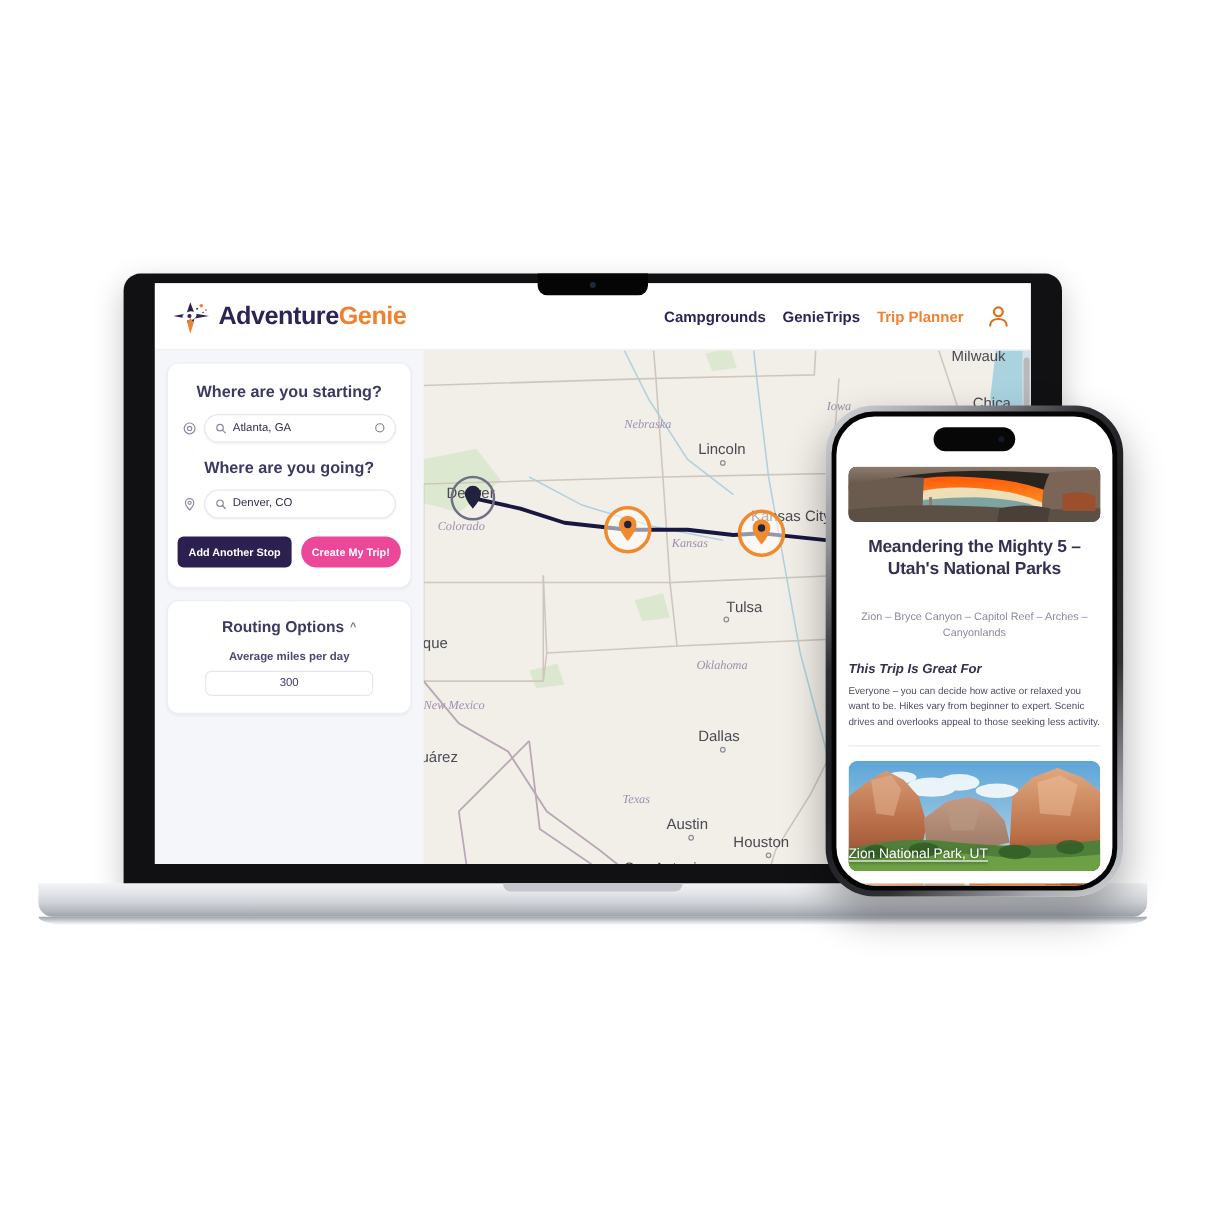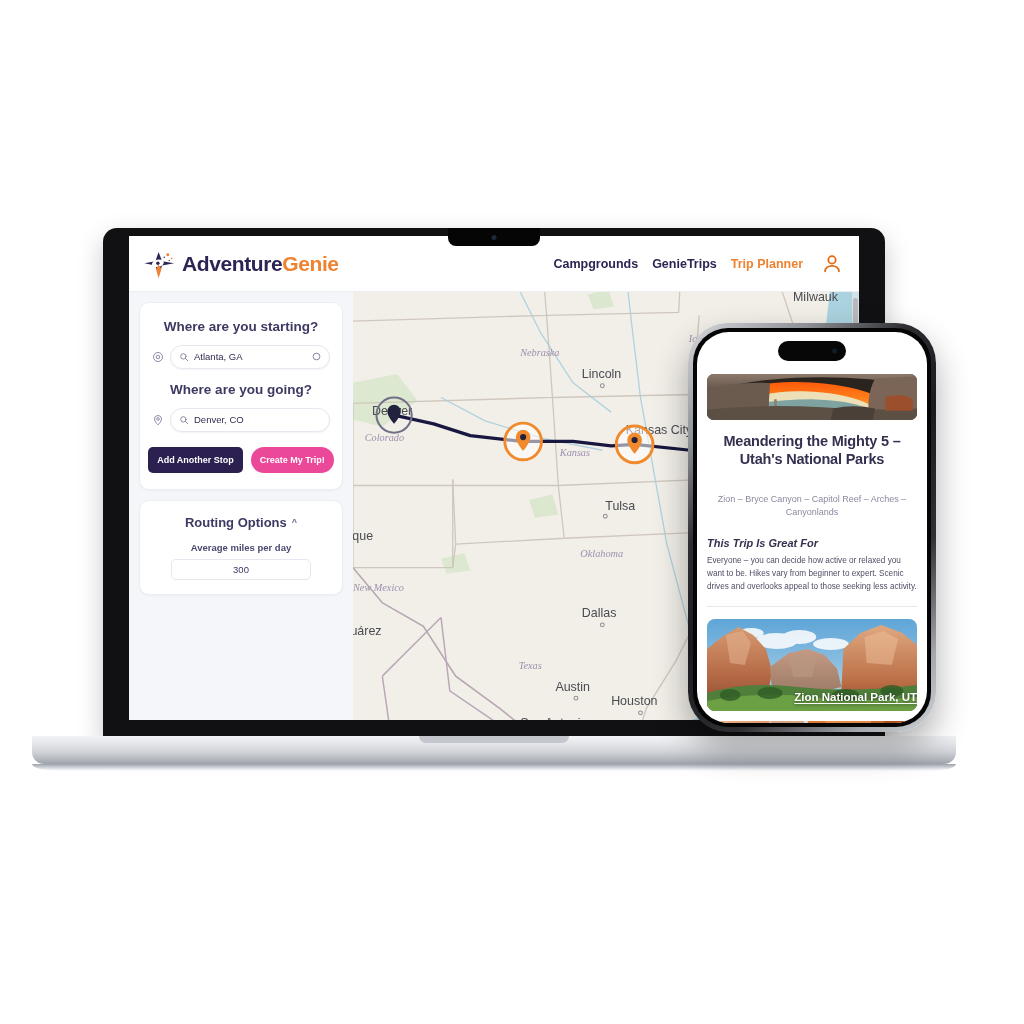--- a/index.html
+++ b/index.html
@@ -125,21 +125,21 @@
     position: absolute; right: 0; top: 0; width: 7px; height: 100%;
     background: rgba(240,240,240,0.55);
   }
   .map-scrollthumb {
     position: absolute; right: 1px; top: 6px; width: 5px; height: 150px;
     background: #b9b9bd; border-radius: 3px;
   }
 
   
   .phone {
-    position: absolute; left: 688px; top: 323px; width: 248px; height: 409px;
+    position: absolute; left: 688px; top: 338px; width: 248px; height: 409px;
     z-index: 40;
   }
   .phone-frame {
     position: absolute; inset: 0; border-radius: 40px;
     background: linear-gradient(135deg,#d7d9dd 0%,#8f9297 18%,#2c2d31 34%,#1a1b1e 50%,#2f3034 70%,#a5a8ad 88%,#cfd2d6 100%);
     box-shadow: 0 16px 34px rgba(0,0,0,0.32);
     padding: 5px;
   }
   .phone-inner {
     position: absolute; left: 5px; top: 5px; right: 5px; bottom: 5px;
@@ -177,22 +177,22 @@
     margin-top: 6px; font-size: 8.2px; color: #4f4d66; line-height: 1.55;
   }
   .divider { margin: 12px 0 0; height: 1px; background: #e8e8ef; }
 
   .park-card {
     margin-top: 12px; position: relative; width: 100%; height: 92px;
     border-radius: 8px; overflow: hidden;
   }
   .park-card .pimg { width: 100%; height: 100%; display: block; }
   .park-label {
-    position: absolute; left: 0; right: 0; bottom: 8px; text-align: right;
-    color: #ffffff; font-size: 11.5px; font-weight: 700;
+    position: absolute; left: 0; right: 0; bottom: 8px; text-align: left;
+    color: #ffffff; font-size: 11.5px; font-weight: 400;
     text-decoration: underline; text-underline-offset: 2px;
     text-shadow: 0 1px 3px rgba(0,0,0,0.55);
   }
   .park-card.second { margin-top: 10px; height: 92px; border-radius: 8px 8px 0 0; }
 </style>
 </head>
 <body>
 
 <div class="laptop">
 

